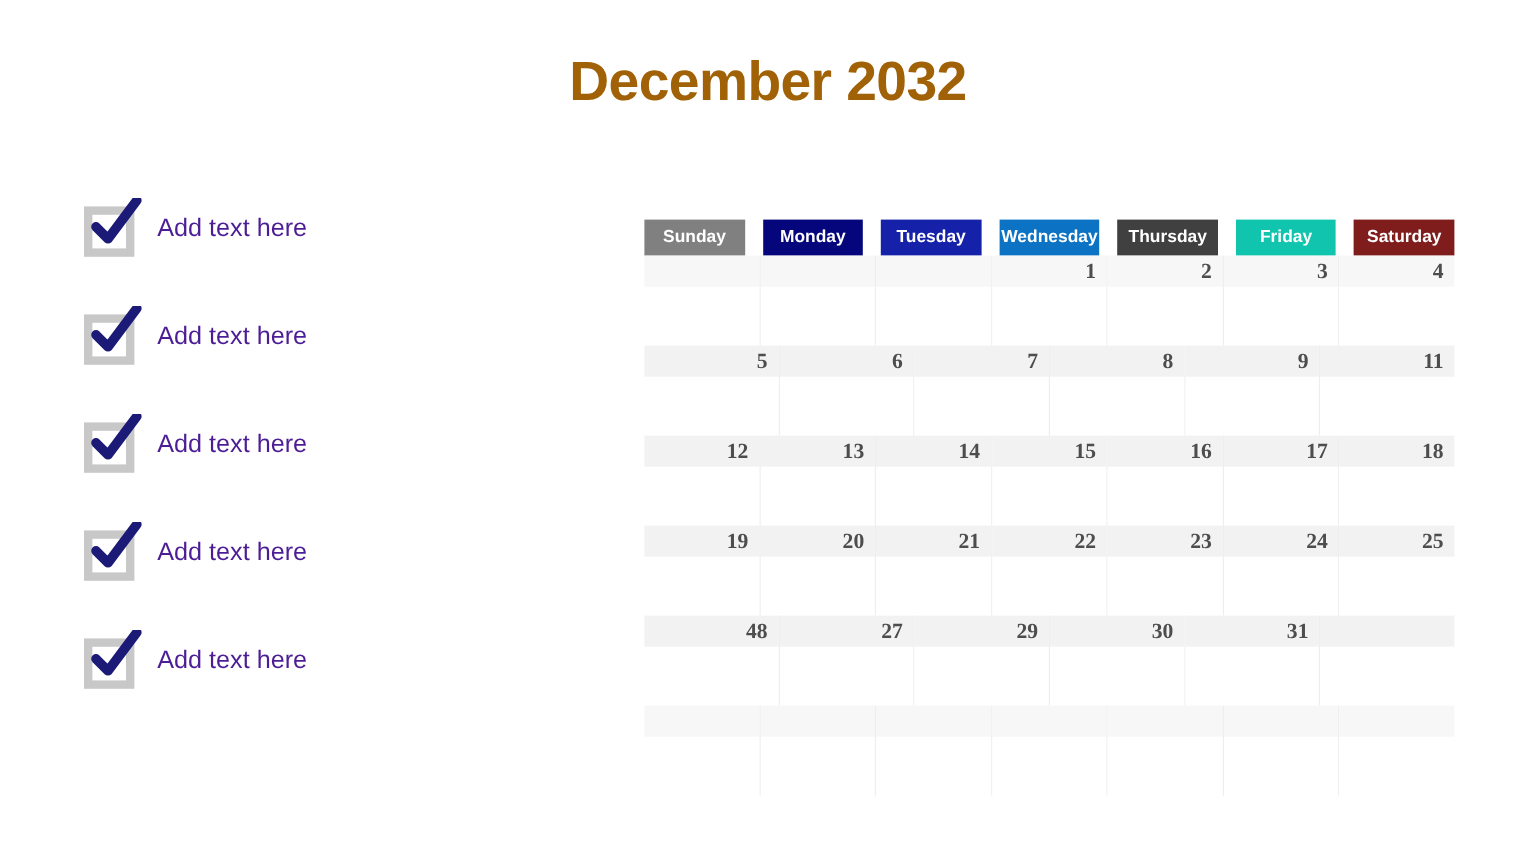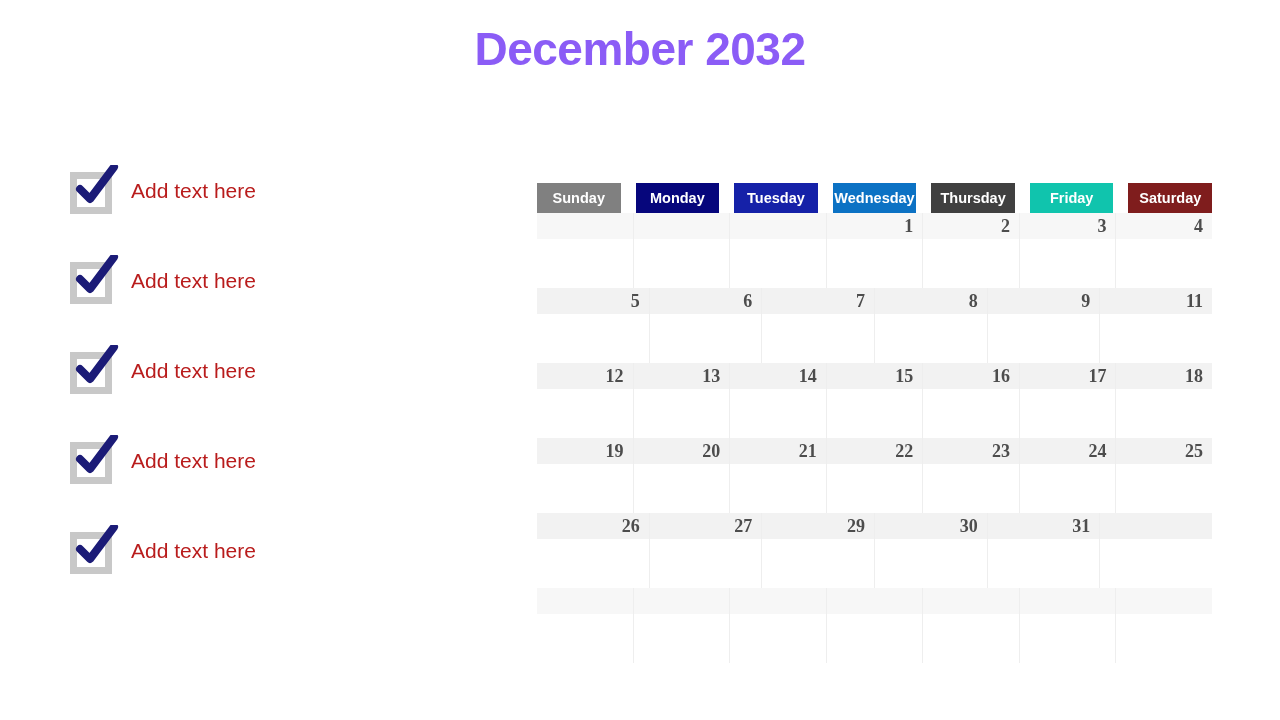--- a/index.html
+++ b/index.html
@@ -16,26 +16,26 @@
     position: relative;
     width: 1280px;
     height: 720px;
     background: #ffffff;
   }
 
   
   #page-title {
     position: absolute;
     left: 0;
-    top: 20px;
+    top: 38px;
     width: 1280px;
     text-align: center;
     font-size: 46px;
     font-weight: bold;
-    color: #8b5cf6;
+    color: #a16207;
     letter-spacing: -0.5px;
     line-height: 58px;
     white-space: nowrap;
   }
 
   
   #checklist {
     position: absolute;
     left: 70px;
     top: 168px;
@@ -72,21 +72,21 @@
     left: 4px;
     top: -3px;
     width: 46px;
     height: 46px;
     pointer-events: none;
   }
 
   .check-label {
     margin-left: 15px;
     font-size: 21px;
-    color: #b91c1c;
+    color: #4c1d95;
     line-height: 46px;
     white-space: nowrap;
   }
 
   
   #calendar {
     position: absolute;
     left: 537px;
     top: 183px;
     width: 675px;
@@ -330,21 +330,21 @@
             <div class="num-band">24</div>
             <div class="cell-body"></div>
           </div>
           <div class="daycell">
             <div class="num-band">25</div>
             <div class="cell-body"></div>
           </div>
         </div>
         <div class="week">
           <div class="daycell">
-            <div class="num-band">26</div>
+            <div class="num-band">48</div>
             <div class="cell-body"></div>
           </div>
           <div class="daycell">
             <div class="num-band">27</div>
             <div class="cell-body"></div>
           </div>
           <div class="daycell">
             <div class="num-band">29</div>
             <div class="cell-body"></div>
           </div>

